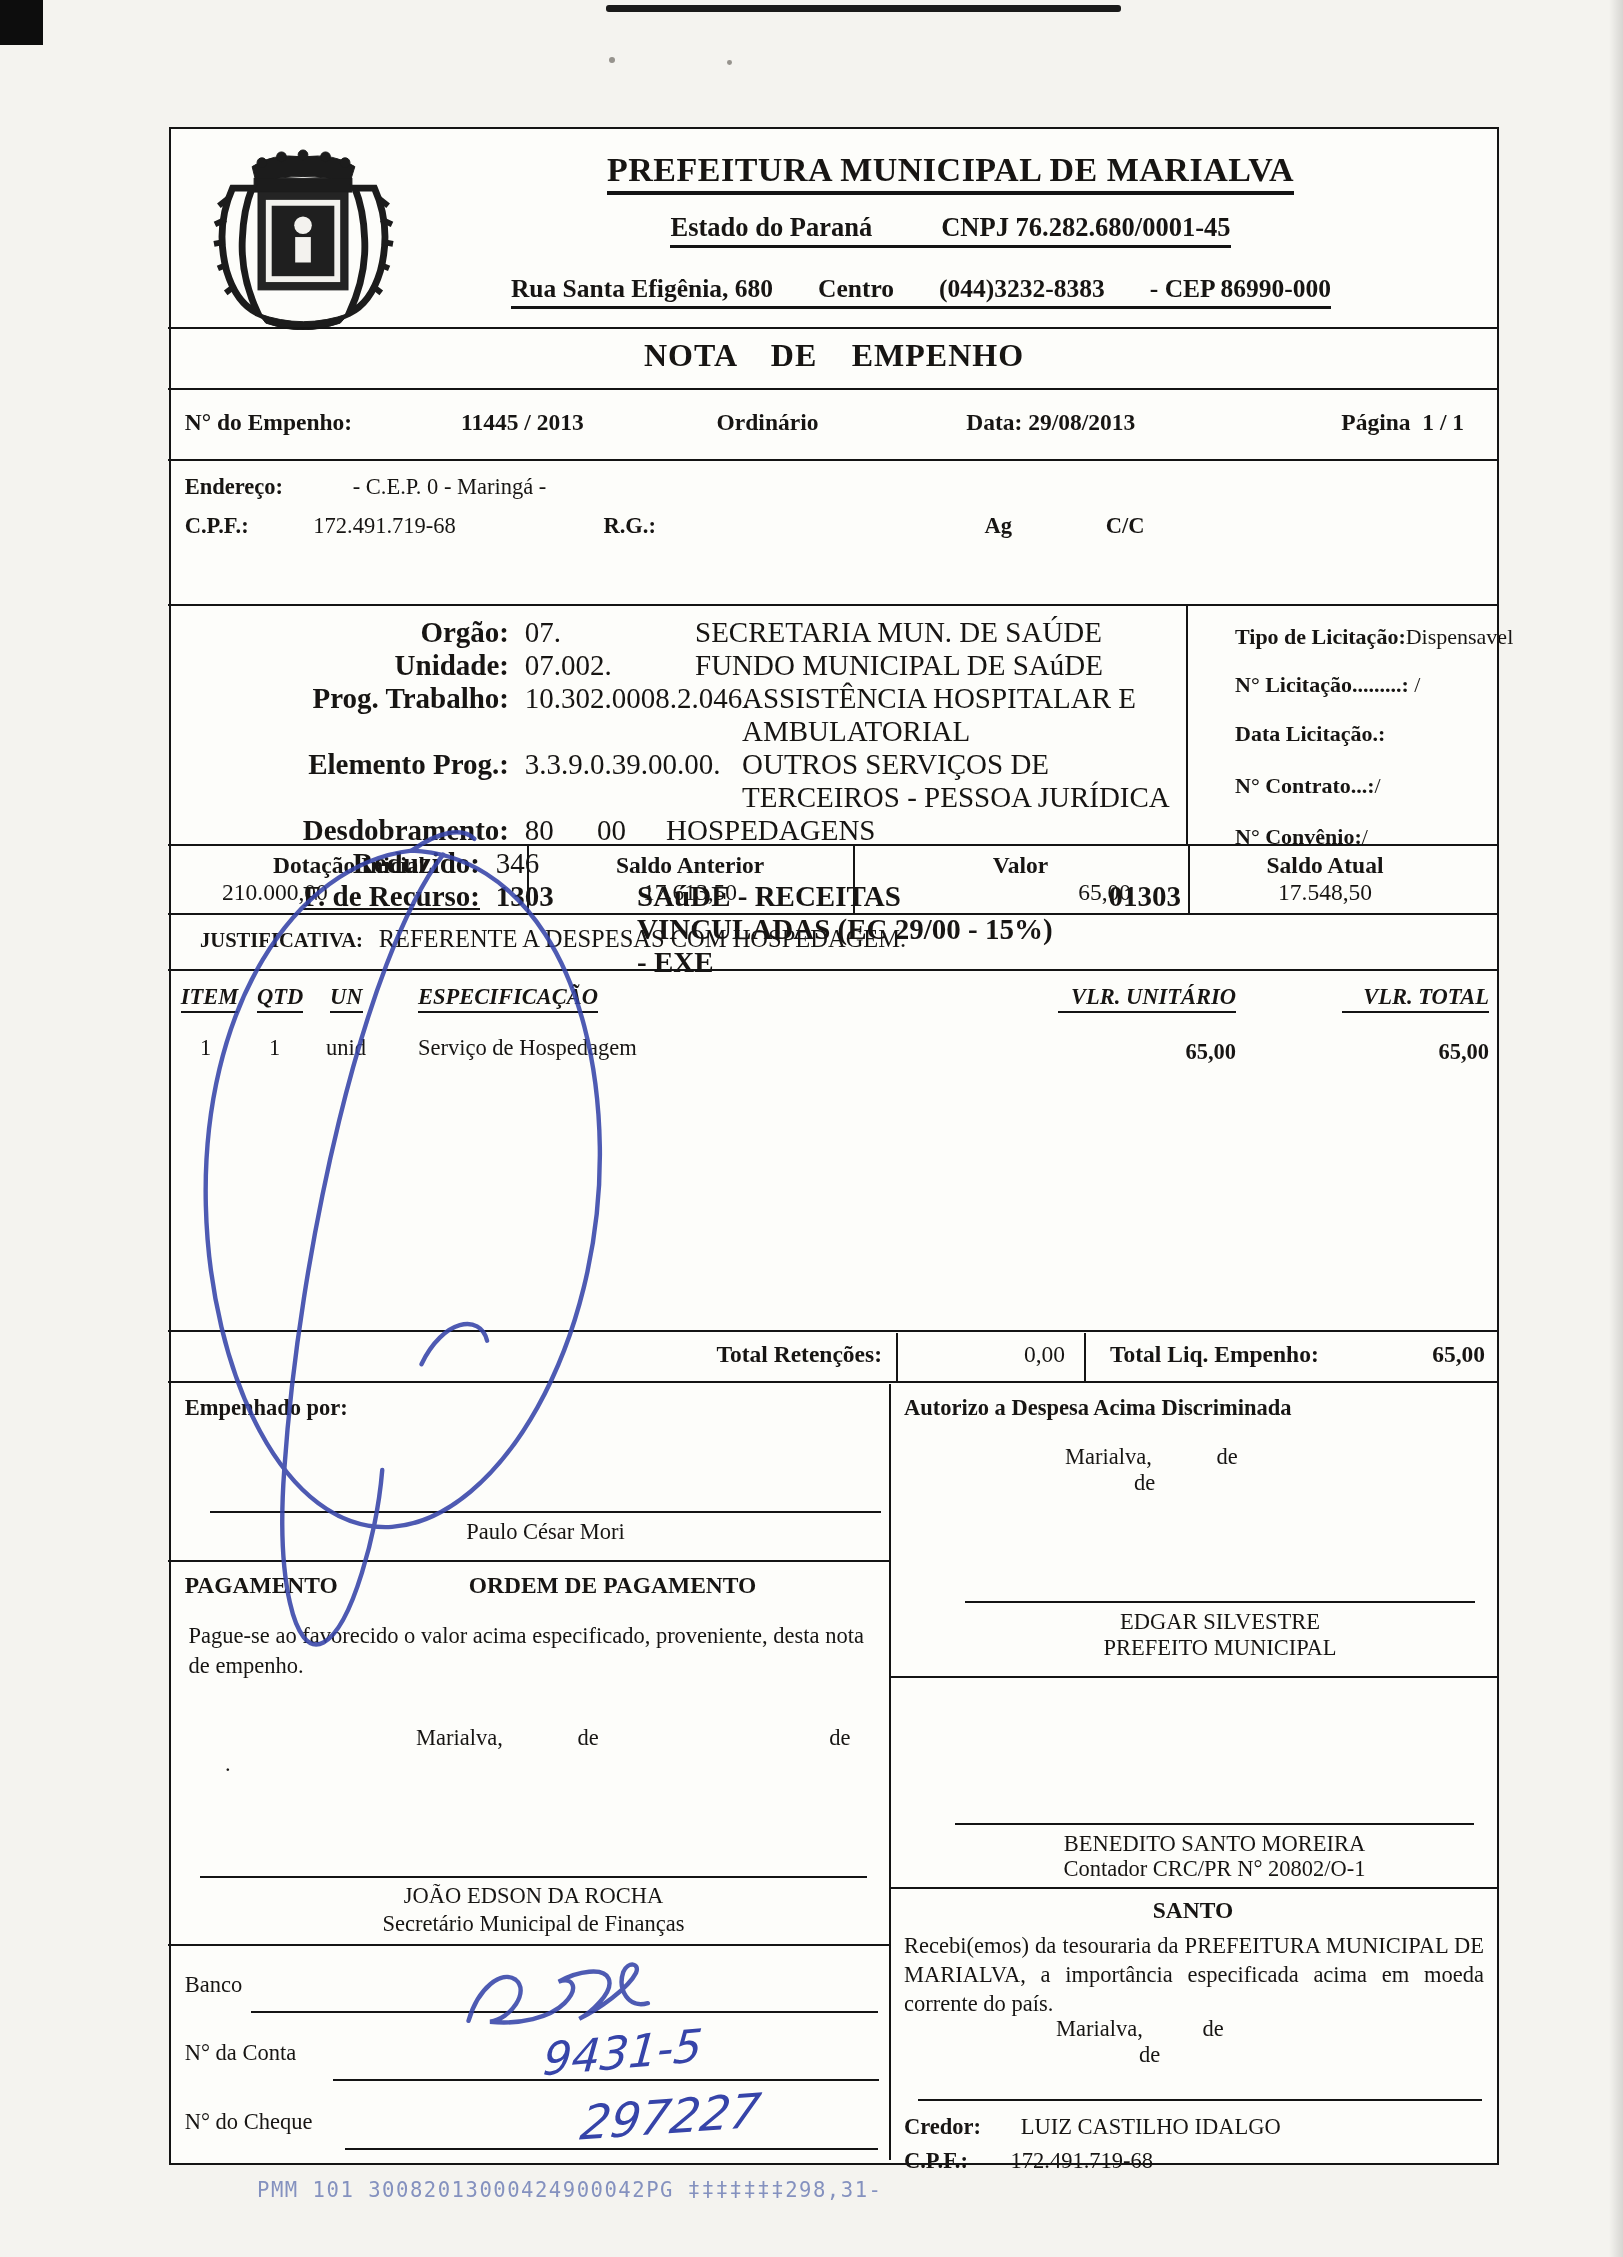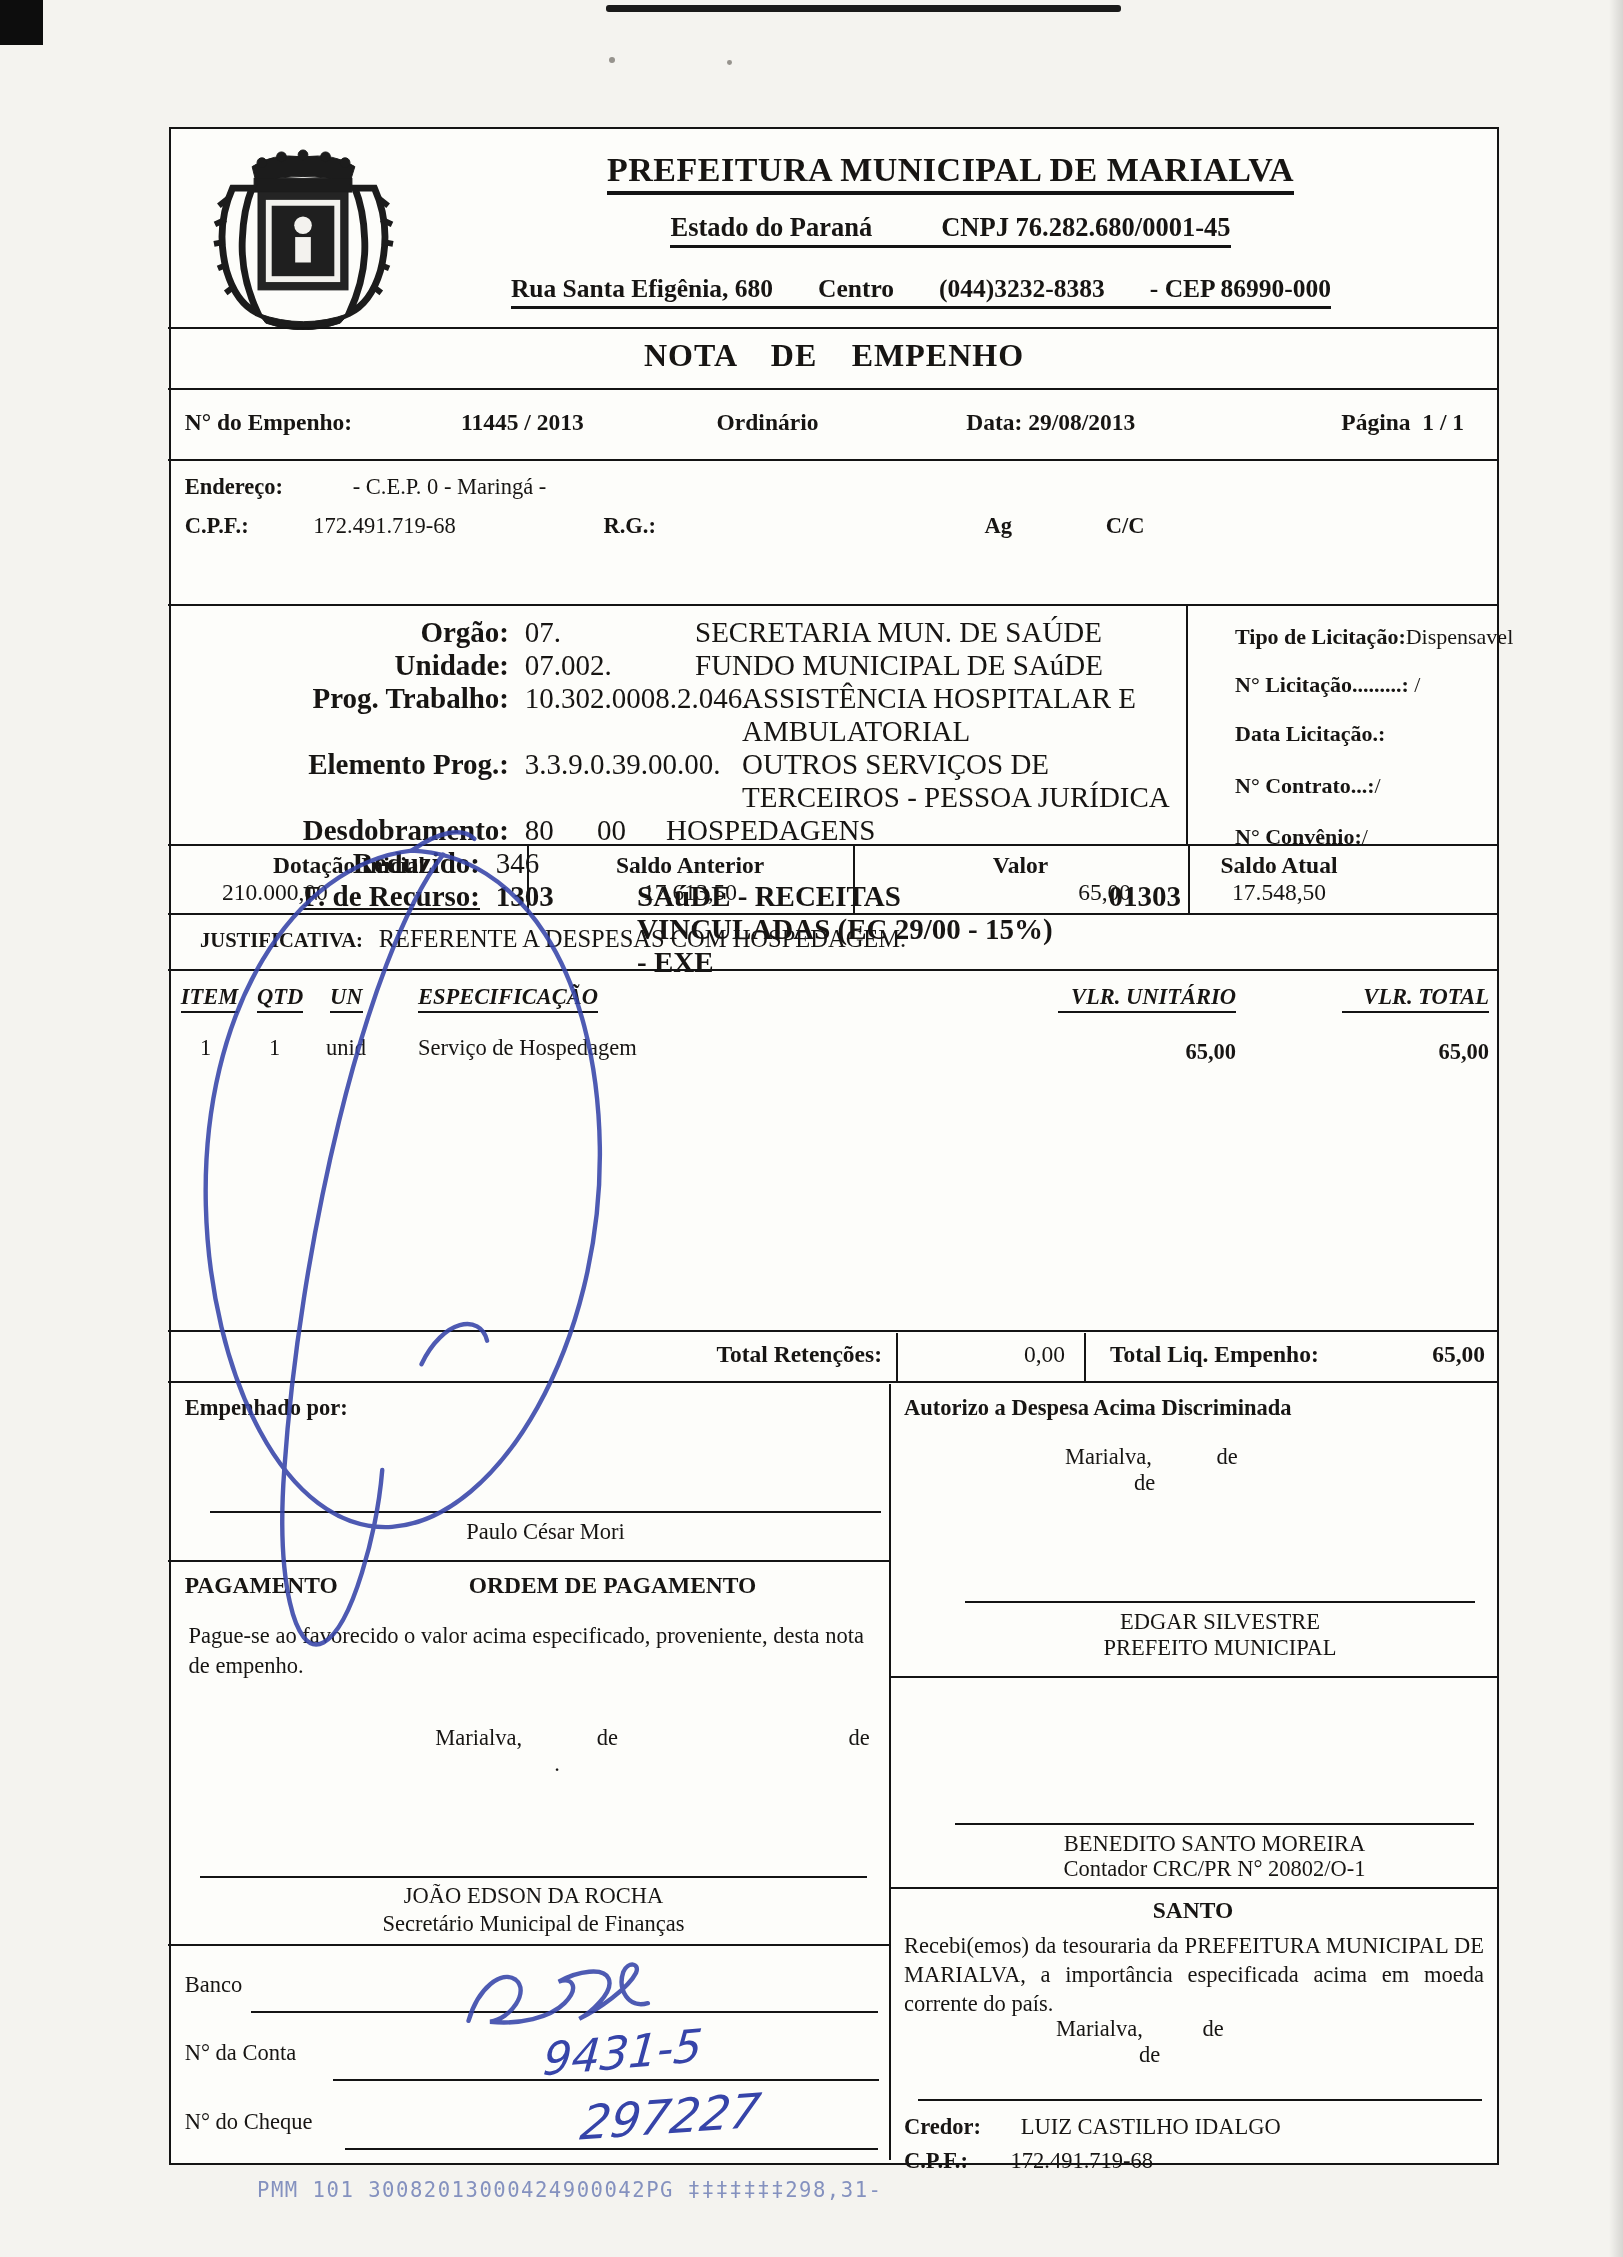--- a/index.html
+++ b/index.html
@@ -182,21 +182,21 @@
       <div class="t24" style="padding-left:51px;">210.000,00</div>
     </div>
     <div class="abs" style="left:356px;top:723px;width:326px;">
       <div class="b c t24">Saldo Anterior</div>
       <div class="c t24">17.613,50</div>
     </div>
     <div class="abs" style="left:682px;top:723px;width:335px;">
       <div class="b c t24">Valor</div>
       <div class="r t24" style="padding-right:57px;">65,00</div>
     </div>
-    <div class="abs" style="left:971px;top:723px;width:274px;">
+    <div class="abs" style="left:1017px;top:723px;width:274px;">
       <div class="b c t24">Saldo Atual</div>
       <div class="c t24">17.548,50</div>
     </div>
     <div class="hline thick" style="left:-2.9px;top:784px;width:1329px;"></div>
 
     <div class="abs" style="left:29px;top:796px;width:1274px;">
       <span class="b t21">JUSTIFICATIVA:</span>
       <span class="t25" style="margin-left:11.8px;">REFERENTE A DESPESAS COM HOSPEDAGEM.</span>
     </div>
     <div class="hline thick" style="left:-2.9px;top:840px;width:1329px;"></div>
@@ -231,21 +231,21 @@
     <div class="vline" style="left:718px;top:1255px;height:776px;"></div>
 
     <div class="abs b t23" style="left:13.7px;top:1266px;">Empenhado por:</div>
     <div class="sigline" style="left:39px;top:1382px;width:671px;"></div>
     <div class="abs c t23" style="left:39px;top:1390px;width:671px;">Paulo César Mori</div>
     <div class="hline" style="left:-2.9px;top:1431px;width:721px;"></div>
 
     <div class="abs b t24" style="left:13.7px;top:1443px;">PAGAMENTO</div>
     <div class="abs b t24 c" style="left:167px;top:1443px;width:549px;">ORDEM DE PAGAMENTO</div>
     <div class="abs t23" style="left:17.6px;top:1492px;width:676px;line-height:30px;">Pague-se ao favorecido o valor acima especificado, proveniente, desta nota de empenho.</div>
-    <div class="abs t23" style="left:0px;top:1596px;width:718px;text-align:center;">
+    <div class="abs t23" style="left:0px;top:1596px;width:718px;">
       <span style="margin-left:245px;">Marialva,</span>
       <span style="margin-left:69px;">de</span>
       <span style="margin-left:225px;">de</span>
       <span style="margin-left:54px;">.</span>
     </div>
 
     <div class="sigline" style="left:29px;top:1747px;width:667px;"></div>
     <div class="abs c t23" style="left:29px;top:1754px;width:667px;">JOÃO EDSON DA ROCHA</div>
     <div class="abs c t23" style="left:29px;top:1782px;width:667px;">Secretário Municipal de Finanças</div>
     <div class="hline" style="left:-2.9px;top:1815px;width:721px;"></div>

